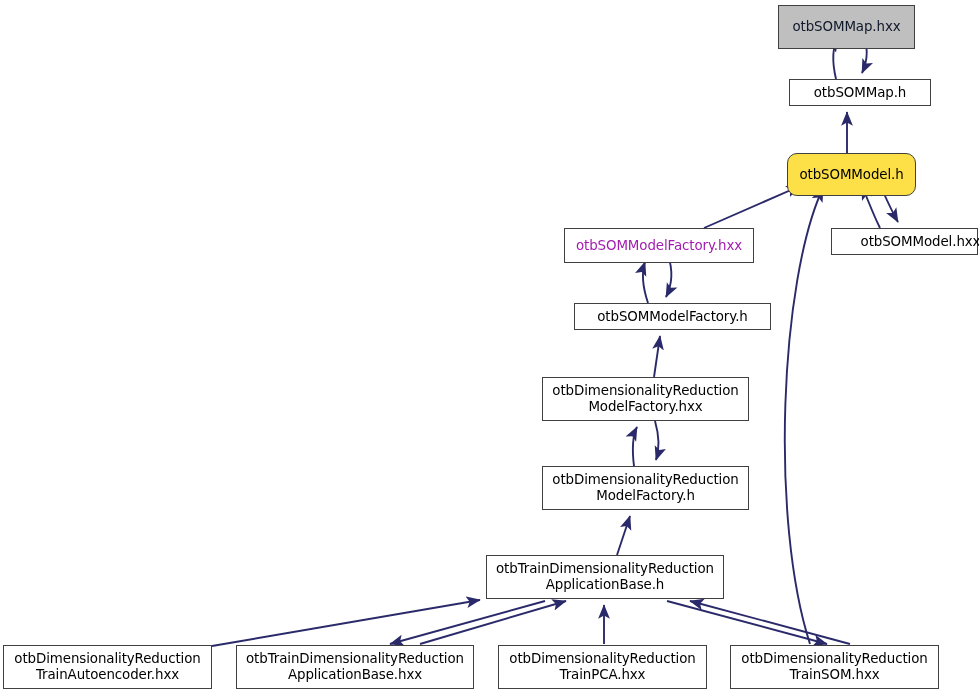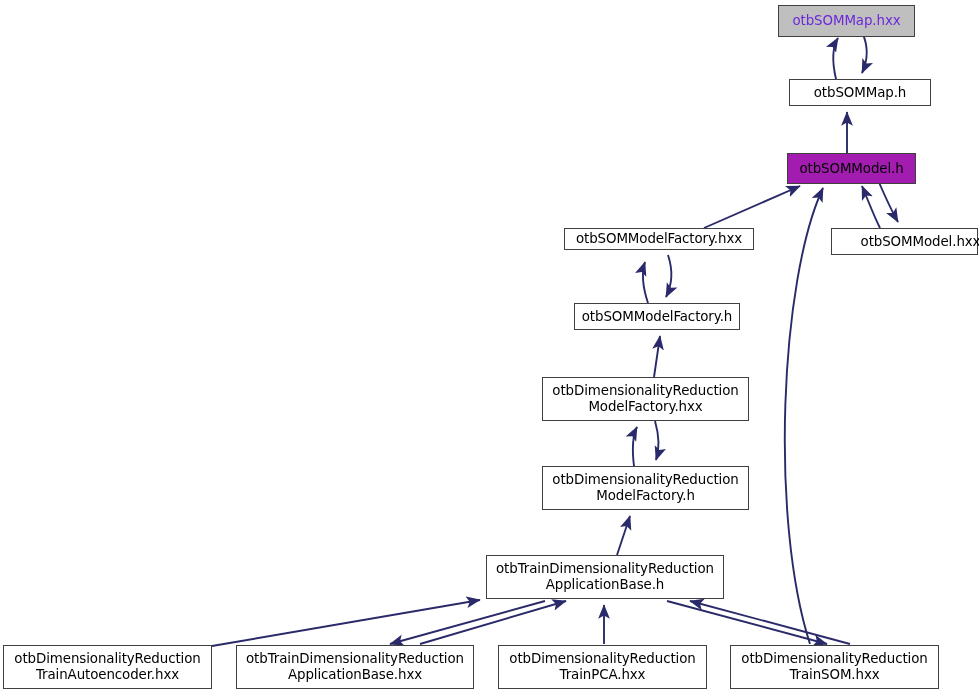--- a/index.html
+++ b/index.html
@@ -69,26 +69,26 @@
         <path d="M 212 646 L 480 600" fill="none" stroke="#2a2a6a" stroke-width="1.9" marker-end="url(#arrowhead)"></path>
         <path d="M 545 601 L 390 644" fill="none" stroke="#2a2a6a" stroke-width="1.9" marker-end="url(#arrowhead)"></path>
         <path d="M 420 644 L 566 601" fill="none" stroke="#2a2a6a" stroke-width="1.9" marker-end="url(#arrowhead)"></path>
         <path d="M 604 644 L 604 605" fill="none" stroke="#2a2a6a" stroke-width="1.9" marker-end="url(#arrowhead)"></path>
         <path d="M 667 601 L 827 644" fill="none" stroke="#2a2a6a" stroke-width="1.9" marker-end="url(#arrowhead)"></path>
         <path d="M 850 644 L 690 601" fill="none" stroke="#2a2a6a" stroke-width="1.9" marker-end="url(#arrowhead)"></path>
         <path d="M 810 644 C 770 520 780 280 823 188" fill="none" stroke="#2a2a6a" stroke-width="1.9" marker-end="url(#arrowhead)"></path>
       </g>
   </svg>
   <div id="node-layer">
-      <div class="node shaded" style="left: 778px; top: 5px; width: 137px; height: 32px; border-color: rgb(64, 64, 64); color: #6d28d9; background: rgb(191, 191, 191);"><span>otbSOMMap.hxx</span></div>
+      <div class="node shaded" style="left: 778px; top: 5px; width: 137px; height: 44px; border-color: rgb(64, 64, 64); color: #0f172a; background: rgb(191, 191, 191);"><span>otbSOMMap.hxx</span></div>
       <div class="node" style="left: 789px; top: 79px; width: 142px; height: 27px; border-color: rgb(64, 64, 64); color: rgb(0, 0, 0); background: rgb(255, 255, 255);"><span>otbSOMMap.h</span></div>
-      <div class="node" style="left: 787px; top: 153px; width: 129px; height: 31px; border-color: rgb(64, 64, 64); color: rgb(0, 0, 0); background: #a21caf;"><span>otbSOMModel.h</span></div>
+      <div class="node" style="left: 787px; top: 153px; width: 129px; height: 43px; border-color: rgb(64, 64, 64); color: rgb(0, 0, 0); background: #fde047; border-radius: 10px;"><span>otbSOMModel.h</span></div>
       <div class="node" style="left: 831px; top: 228px; width: 147px; height: 27px; border-color: rgb(64, 64, 64); color: rgb(0, 0, 0); background: rgb(255, 255, 255); padding-left: 32px;"><span>otbSOMModel.hxx</span></div>
-      <div class="node" style="left: 564px; top: 228px; width: 190px; height: 22px; border-color: rgb(64, 64, 64); color: #000000; background: rgb(255, 255, 255);"><span>otbSOMModelFactory.hxx</span></div>
-      <div class="node" style="left: 574px; top: 303px; width: 166px; height: 27px; border-color: rgb(64, 64, 64); color: rgb(0, 0, 0); background: rgb(255, 255, 255);"><span>otbSOMModelFactory.h</span></div>
+      <div class="node" style="left: 564px; top: 228px; width: 190px; height: 35px; border-color: rgb(64, 64, 64); color: #a21caf; background: rgb(255, 255, 255);"><span>otbSOMModelFactory.hxx</span></div>
+      <div class="node" style="left: 574px; top: 303px; width: 197px; height: 27px; border-color: rgb(64, 64, 64); color: rgb(0, 0, 0); background: rgb(255, 255, 255);"><span>otbSOMModelFactory.h</span></div>
       <div class="node" style="left: 542px; top: 377px; width: 207px; height: 44px; border-color: rgb(64, 64, 64); color: rgb(0, 0, 0); background: rgb(255, 255, 255);"><span>otbDimensionalityReduction
 ModelFactory.hxx</span></div>
       <div class="node" style="left: 542px; top: 466px; width: 207px; height: 44px; border-color: rgb(64, 64, 64); color: rgb(0, 0, 0); background: rgb(255, 255, 255);"><span>otbDimensionalityReduction
 ModelFactory.h</span></div>
       <div class="node" style="left: 486px; top: 555px; width: 238px; height: 44px; border-color: rgb(64, 64, 64); color: rgb(0, 0, 0); background: rgb(255, 255, 255);"><span>otbTrainDimensionalityReduction
 ApplicationBase.h</span></div>
       <div class="node" style="left: 3px; top: 645px; width: 209px; height: 44px; border-color: rgb(64, 64, 64); color: rgb(0, 0, 0); background: rgb(255, 255, 255);"><span>otbDimensionalityReduction
 TrainAutoencoder.hxx</span></div>
       <div class="node" style="left: 236px; top: 645px; width: 238px; height: 44px; border-color: rgb(64, 64, 64); color: rgb(0, 0, 0); background: rgb(255, 255, 255);"><span>otbTrainDimensionalityReduction
 ApplicationBase.hxx</span></div>

